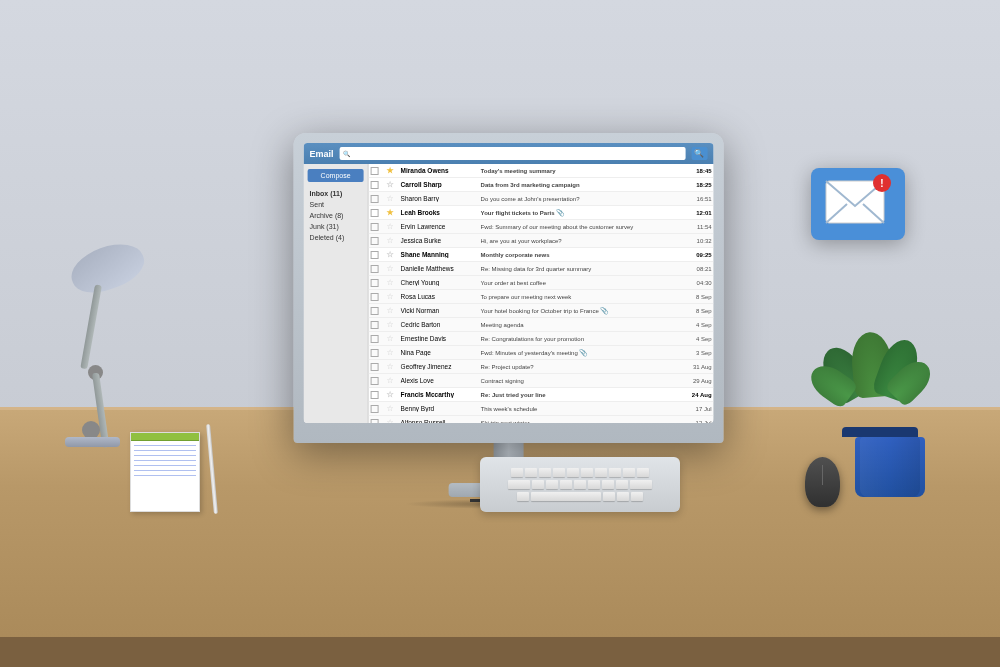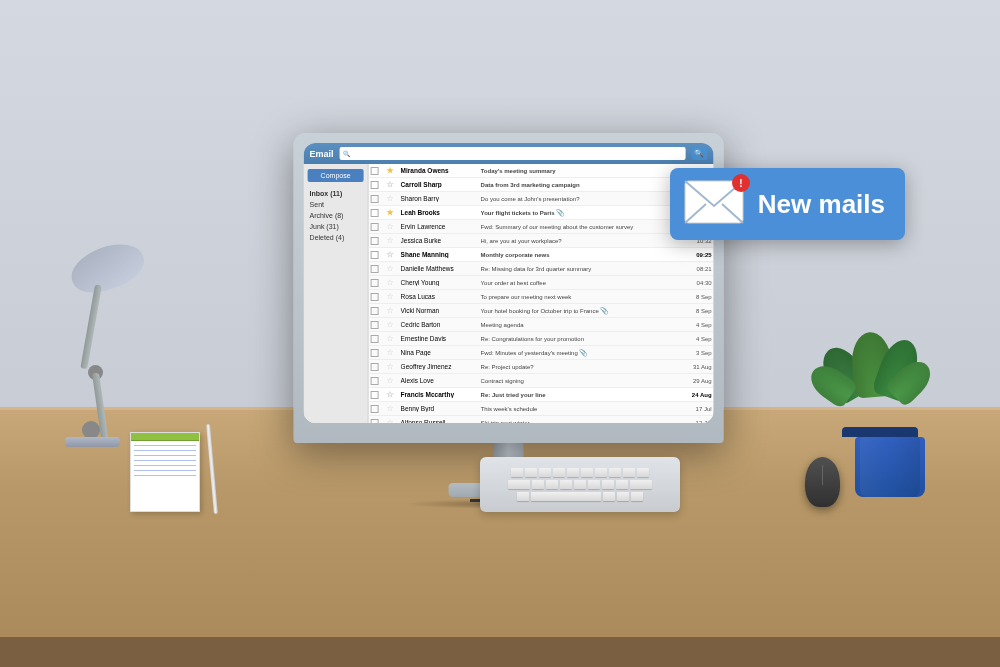--- a/index.html
+++ b/index.html
@@ -82,21 +82,21 @@
       border-radius: 12px 12px 4px 4px;
       padding: 10px;
       box-shadow: 0 10px 40px rgba(0,0,0,0.4);
       position: relative;
     }
 
     .monitor-screen {
       width: 100%;
       height: 280px;
       background: #f0f0f0;
-      border-radius: 12px;
+      border-radius: 4px;
       overflow: hidden;
       position: relative;
     }
 
     
     .email-app {
       width: 100%;
       height: 100%;
       display: flex;
       flex-direction: column;
@@ -687,14 +687,13 @@
     <svg class="envelope-icon" viewBox="0 0 60 44" xmlns="http://www.w3.org/2000/svg">
       <rect x="1" y="1" width="58" height="42" rx="3" fill="white" stroke="#ccc" stroke-width="1"></rect>
       <polyline points="1,1 30,26 59,1" fill="none" stroke="#a0b8d0" stroke-width="2"></polyline>
       <line x1="1" y1="43" x2="22" y2="24" stroke="#a0b8d0" stroke-width="2"></line>
       <line x1="59" y1="43" x2="38" y2="24" stroke="#a0b8d0" stroke-width="2"></line>
     </svg>
     <div class="notification-badge">
       <span>!</span>
     </div>
   </div>
-  <div class="notification-text">New mails</div>
 </div>
 
 </body></html>

